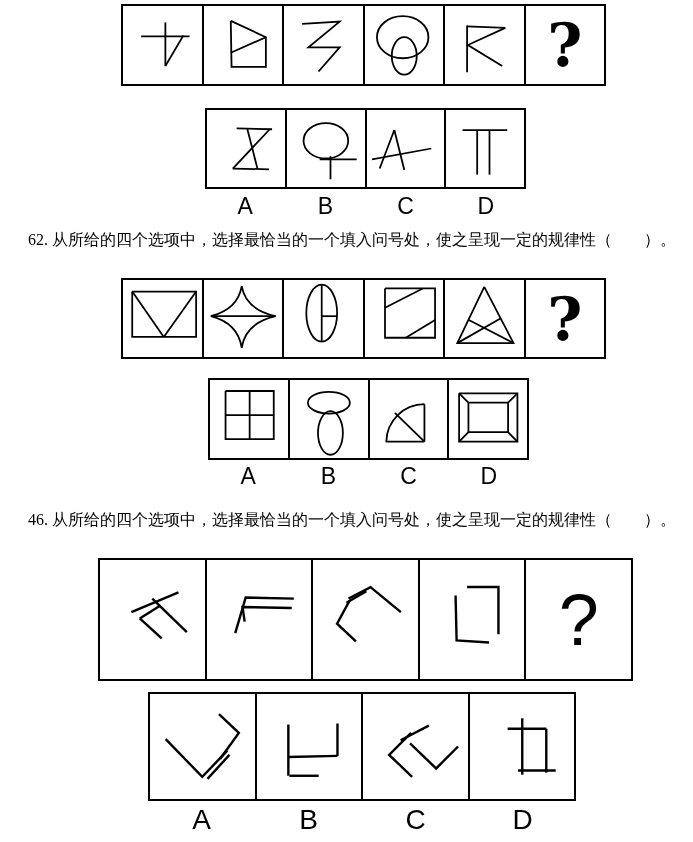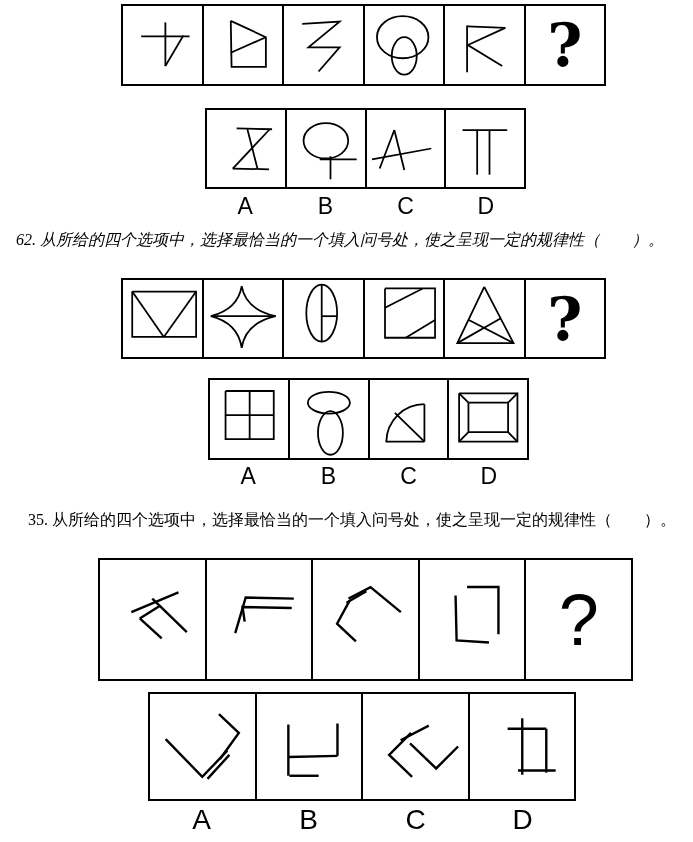--- a/index.html
+++ b/index.html
@@ -103,21 +103,21 @@
       </svg>
     </div>
   </div>
 <div class="abs labelrow labels-md" style="left:205px;top:193px;width:321px;height:30px;">
     <span>A</span>
     <span>B</span>
     <span>C</span>
     <span>D</span>
   </div>
 
-<div class="abs qtext" style="left:16px;top:230px;font-style:italic;">
+<div class="abs qtext" style="left:28px;top:230px;">
   <span>62.</span>
   <span> </span>
   <span>从所给的四个选项中，选择最恰当的一个填入问号处，使之呈现一定的规律性（　　）。</span>
 </div>
 
 <div class="abs figgrid" style="left:121px;top:278px;width:485px;height:81px;">
     <div class="cell">
       <svg viewBox="0 0 100 100" preserveAspectRatio="xMidYMid meet">
         <polyline points="11,15 94,15 94,74 11,74 11,15" fill="none" stroke="#000000" stroke-width="2.3" stroke-linecap="butt" stroke-linejoin="miter"></polyline>
         <line x1="11" y1="15" x2="52" y2="74" fill="none" stroke="#000000" stroke-width="2.3" stroke-linecap="butt" stroke-linejoin="miter"></line>
@@ -190,21 +190,21 @@
     </div>
   </div>
 <div class="abs labelrow labels-md" style="left:208px;top:463px;width:321px;height:30px;">
     <span>A</span>
     <span>B</span>
     <span>C</span>
     <span>D</span>
   </div>
 
 <div class="abs qtext" style="left:28px;top:510px;">
-  <span>35.</span>
+  <span>46.</span>
   <span> </span>
   <span>从所给的四个选项中，选择最恰当的一个填入问号处，使之呈现一定的规律性（　　）。</span>
 </div>
 
 <div class="abs figgrid" style="left:98px;top:558px;width:535px;height:123px;">
     <div class="cell">
       <svg viewBox="0 0 100 100" preserveAspectRatio="xMidYMid meet">
         <line x1="30" y1="43" x2="75" y2="24" fill="none" stroke="#000000" stroke-width="2.3" stroke-linecap="butt" stroke-linejoin="miter"></line>
         <line x1="50" y1="30" x2="83" y2="62" fill="none" stroke="#000000" stroke-width="2.3" stroke-linecap="butt" stroke-linejoin="miter"></line>
         <line x1="38" y1="49" x2="57" y2="37" fill="none" stroke="#000000" stroke-width="2.3" stroke-linecap="butt" stroke-linejoin="miter"></line>

